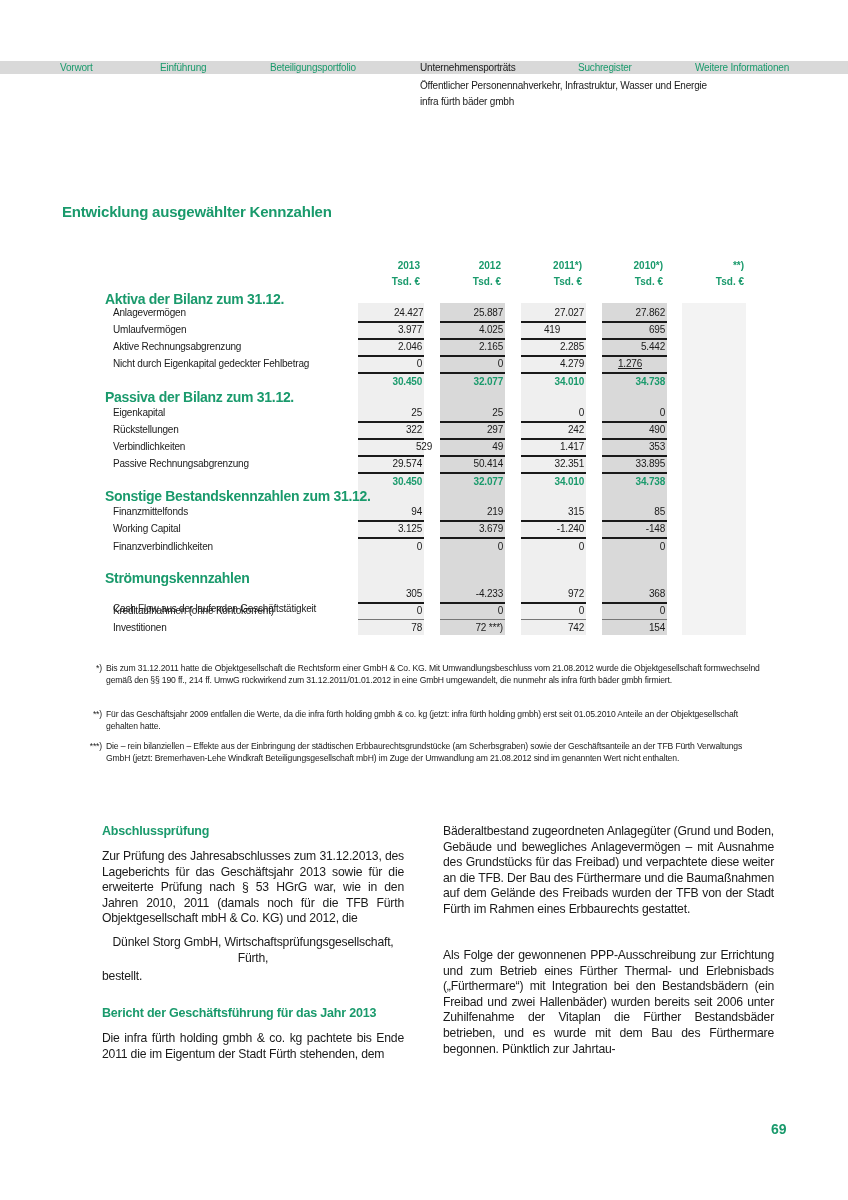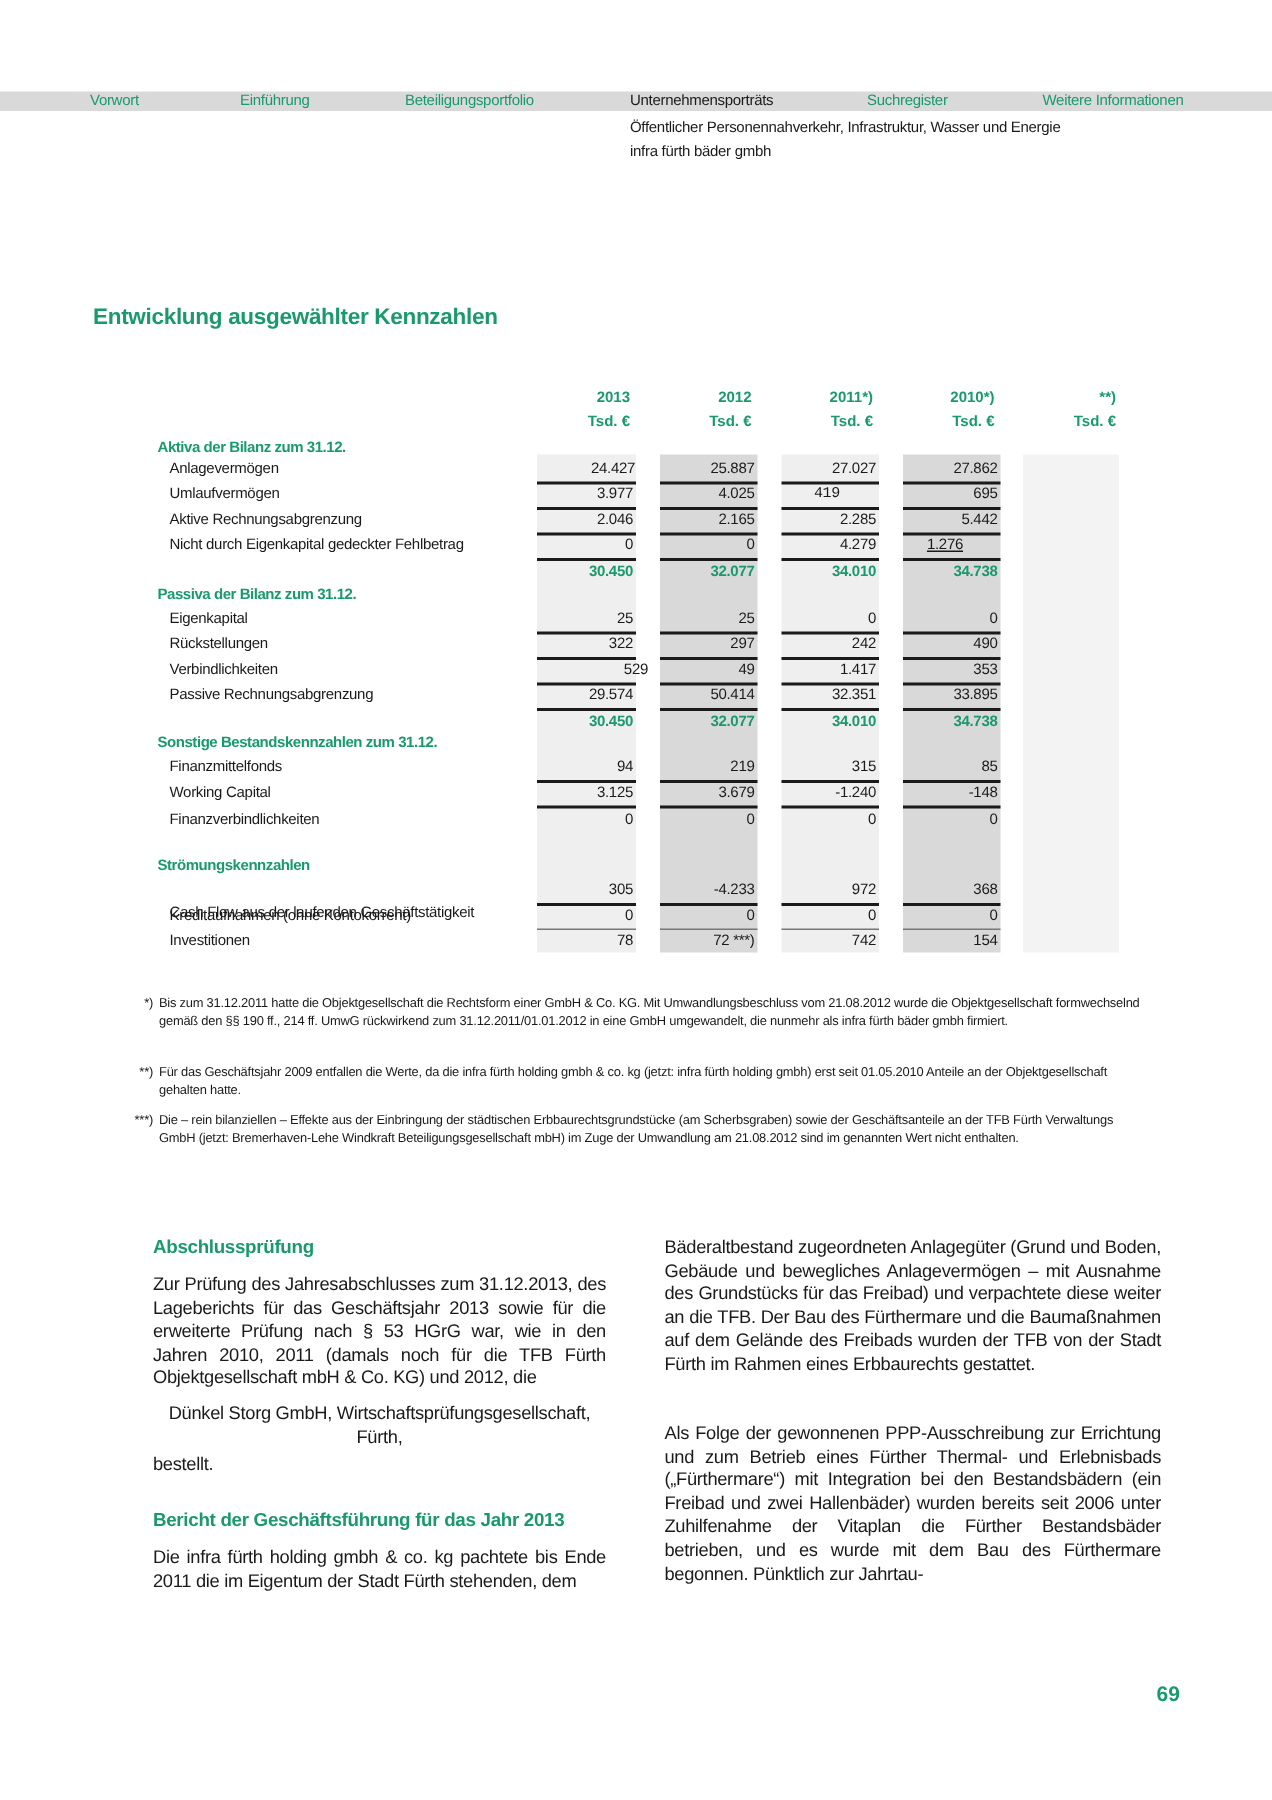--- a/index.html
+++ b/index.html
@@ -11,21 +11,21 @@
   .nav-item { position: absolute; top: 0; font-size: 10px; line-height: 13px; color: #1a9a6c; letter-spacing: -0.2px; white-space: nowrap; }
   .nav-item.active { color: #1a1a1a; }
   .subnav { position: absolute; left: 420px; font-size: 10px; line-height: 13px; color: #1a1a1a; white-space: nowrap; letter-spacing: -0.2px; }
 
   .page-title { position: absolute; left: 62px; top: 203px; font-size: 15px; font-weight: bold; color: #1a9a6c; letter-spacing: -0.2px; }
 
   
   .col-bg { position: absolute; top: 303px; height: 332px; }
   .col-hdr { position: absolute; font-size: 10px; font-weight: bold; color: #1a9a6c; text-align: right; line-height: 16px; }
   .row-label { position: absolute; left: 113px; font-size: 10px; line-height: 16px; letter-spacing: -0.2px; white-space: nowrap; }
-  .sec-label { position: absolute; left: 105px; font-size: 10px; line-height: 16px; font-weight: bold; color: #1a9a6c; letter-spacing: -0.3px; white-space: nowrap; }
+  .sec-label { position: absolute; left: 105px; font-size: 14px; line-height: 16px; font-weight: bold; color: #1a9a6c; letter-spacing: -0.3px; white-space: nowrap; }
   .cell { position: absolute; font-size: 10px; line-height: 16px; text-align: right; padding-right: 2px; letter-spacing: -0.2px; }
   .cell.sum { color: #1a9a6c; font-weight: bold; }
   .rule { position: absolute; height: 2px; background: #1a1a1a; }
   .rule.thin { height: 1px; background: #777; }
 
   
   .fn { position: absolute; left: 106px; width: 656px; font-size: 8.6px; line-height: 12px; letter-spacing: -0.15px; }
   .fn-mark { position: absolute; left: -24px; width: 20px; text-align: right; }
 
   
@@ -70,21 +70,21 @@
 <div id="tbody">
     <div class="sec-label" style="top: 291px;">Aktiva der Bilanz zum 31.12.</div>
     <div class="row-label" style="top: 305px;">Anlagevermögen</div>
     <div class="cell" style="left: 358px; width: 56px; top: 305px; padding-left: 36px;">24.427</div>
     <div class="cell" style="left: 440px; width: 65px; top: 305px;">25.887</div>
     <div class="cell" style="left: 521px; width: 65px; top: 305px;">27.027</div>
     <div class="cell" style="left: 602px; width: 65px; top: 305px;">27.862</div>
     <div class="row-label" style="top: 322px;">Umlaufvermögen</div>
     <div class="cell" style="left: 358px; width: 66px; top: 322px;">3.977</div>
     <div class="cell" style="left: 440px; width: 65px; top: 322px;">4.025</div>
-    <div class="cell" style="left: 521px; width: 41px; top: 322px; font-family: Liberation Mono, monospace;">419</div>
+    <div class="cell" style="left: 521px; width: 41px; top: 322px;">419</div>
     <div class="cell" style="left: 602px; width: 65px; top: 322px;">695</div>
     <div class="row-label" style="top: 339px;">Aktive Rechnungsabgrenzung</div>
     <div class="cell" style="left: 358px; width: 66px; top: 339px;">2.046</div>
     <div class="cell" style="left: 440px; width: 65px; top: 339px;">2.165</div>
     <div class="cell" style="left: 521px; width: 65px; top: 339px;">2.285</div>
     <div class="cell" style="left: 602px; width: 65px; top: 339px;">5.442</div>
     <div class="row-label" style="top: 356px;">Nicht durch Eigenkapital gedeckter Fehlbetrag</div>
     <div class="cell" style="left: 358px; width: 66px; top: 356px;">0</div>
     <div class="cell" style="left: 440px; width: 65px; top: 356px;">0</div>
     <div class="cell" style="left: 521px; width: 65px; top: 356px;">4.279</div>

